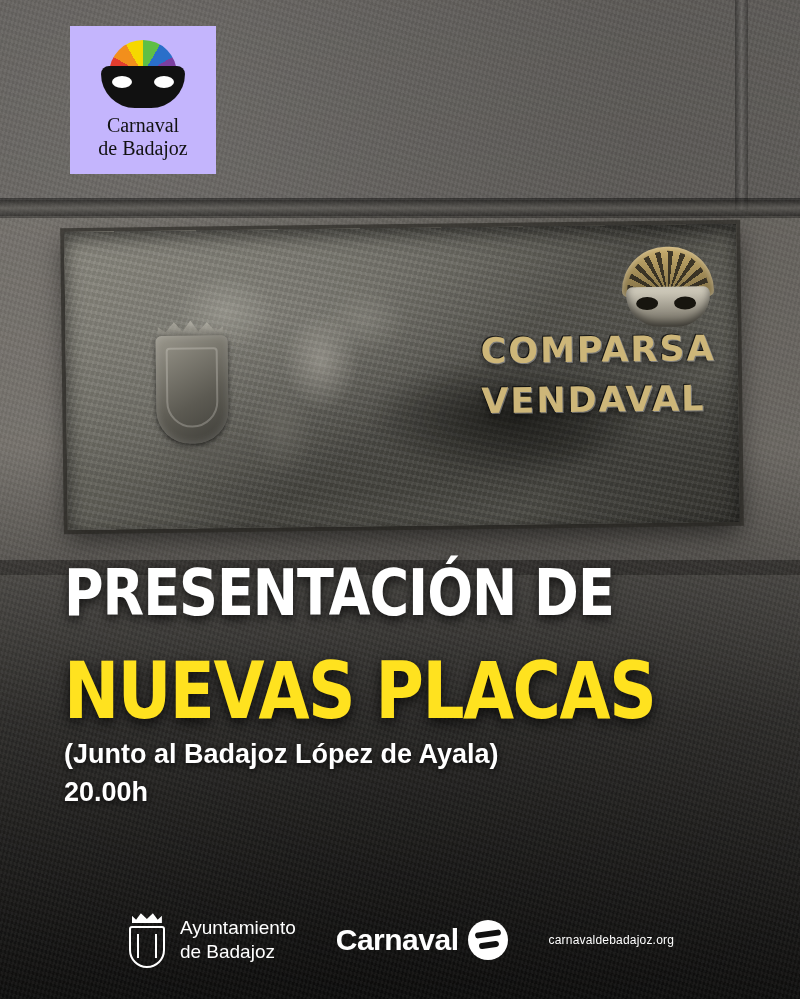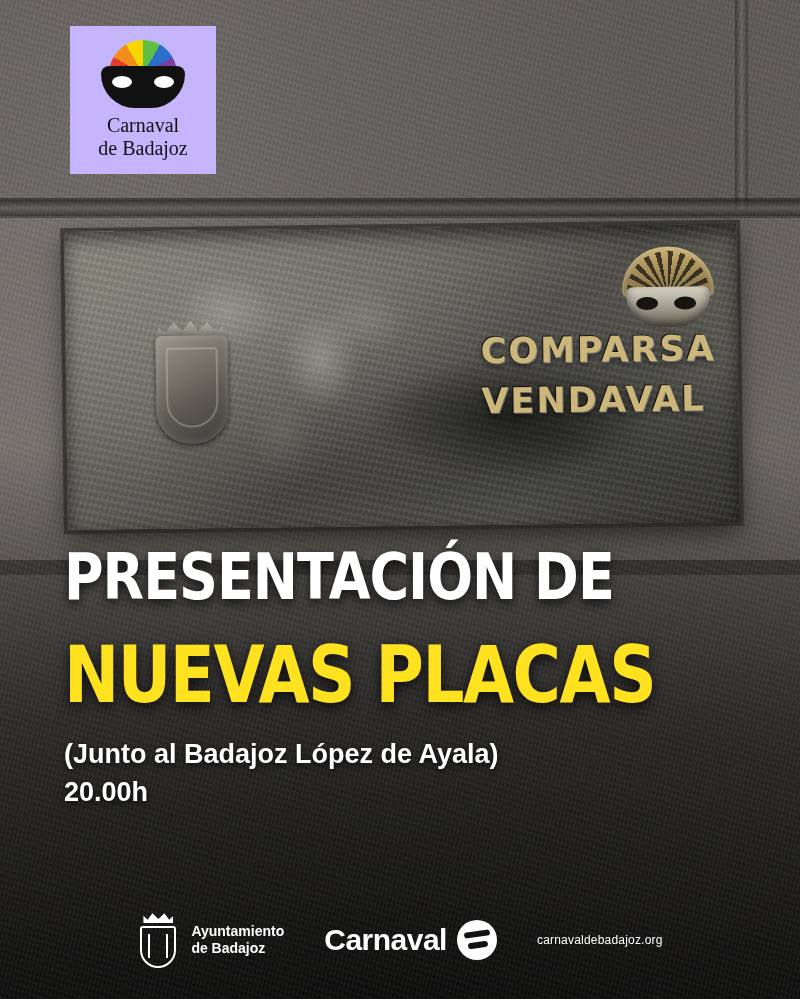--- a/index.html
+++ b/index.html
@@ -238,21 +238,21 @@
     font-weight: 700;
     letter-spacing: .6px;
     line-height: 1.45;
     text-shadow: 0 1px 2px rgba(0,0,0,.8);
   }
 
   
   .headline {
     position: absolute;
     left: 64px;
-    top: 540px;
+    top: 556px;
     width: 680px;
   }
   .h-line1 {
     color: #ffffff;
     font-size: 54px;
     font-weight: 800;
     letter-spacing: -1px;
     font-family: "DejaVu Sans", sans-serif;
     transform: scaleY(1.18);
     transform-origin: left top;
@@ -318,23 +318,23 @@
     box-sizing: border-box;
   }
   .ayto-shield .body2::after {
     content: "";
     position: absolute;
     left: 6px; top: 6px; right: 6px; bottom: 8px;
     border-left: 2.5px solid #fff;
     border-right: 2.5px solid #fff;
   }
   .ayto-text {
-    font-size: 14px;
+    font-size: 19px;
     line-height: 1.25;
-    font-weight: 700;
+    font-weight: 400;
   }
   .ibercaja {
     display: flex;
     align-items: center;
     gap: 10px;
   }
   .ibercaja-word {
     font-size: 30px;
     font-weight: 700;
     letter-spacing: -.5px;

